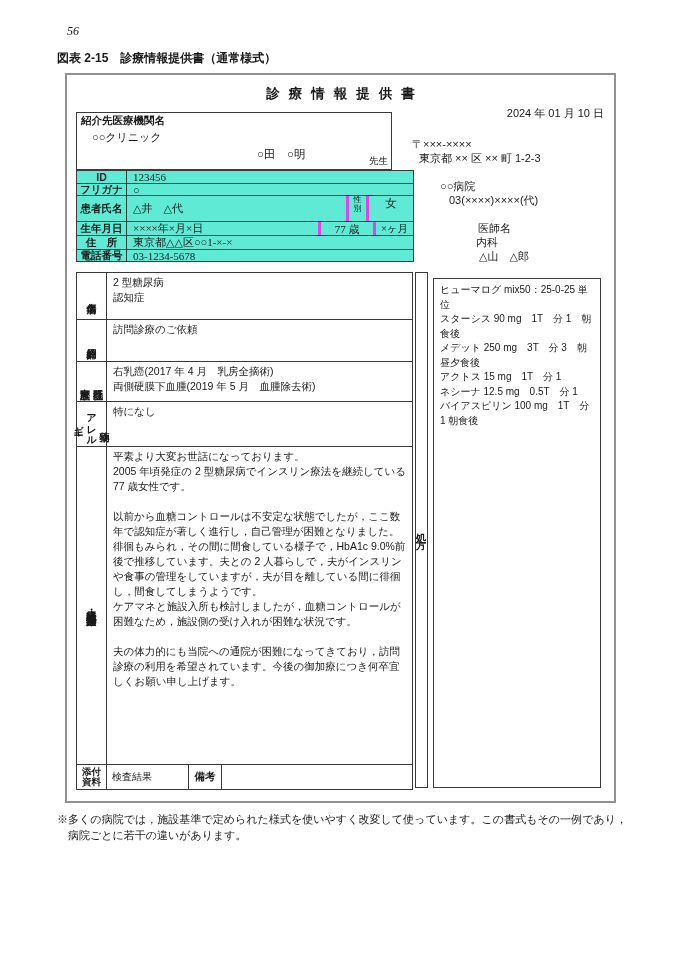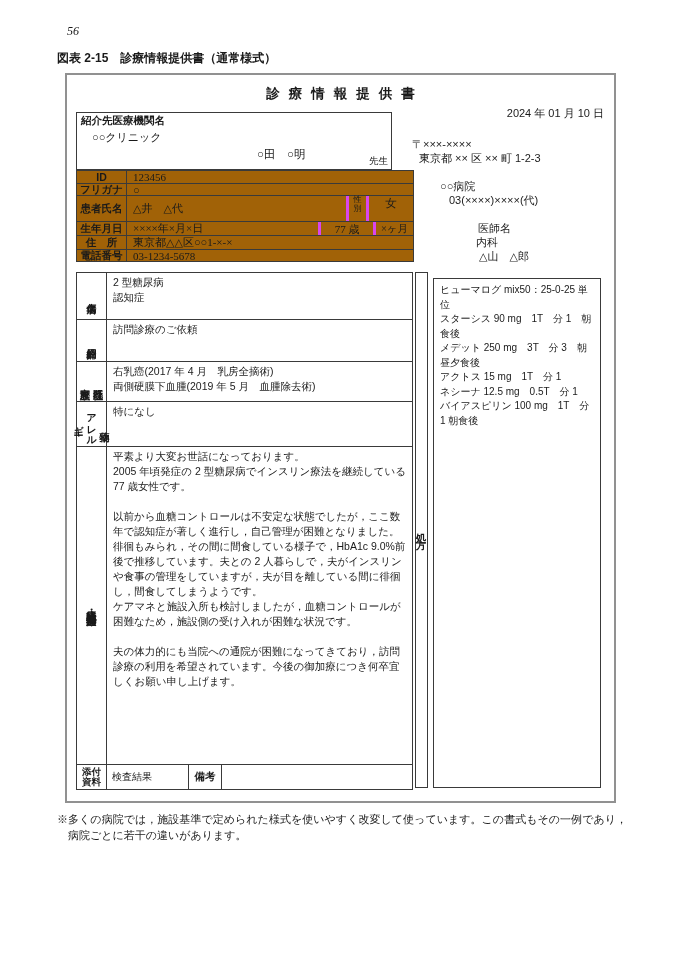--- a/index.html
+++ b/index.html
@@ -18,21 +18,21 @@
   .form-title{position:absolute;left:0;top:10px;width:100%;text-align:center;font-size:13.5px;font-weight:bold;letter-spacing:9px;text-indent:9px;}
   .form-date{position:absolute;right:10px;top:31px;font-size:11px;}
 
   .referral-box{position:absolute;left:9px;top:37px;width:316px;height:58px;border:1px solid #3a3a3a;box-sizing:border-box;}
   .rb-label{position:absolute;left:4px;top:1px;font-size:10.5px;font-weight:bold;}
   .rb-clinic{position:absolute;left:15px;top:17px;font-size:11px;}
   .rb-doctor{position:absolute;left:180px;top:34px;font-size:11.5px;}
   .rb-honorific{position:absolute;right:3px;bottom:1px;font-size:9.5px;}
 
   .patient-table{position:absolute;left:9px;top:95px;width:338px;}
-  .p-row{display:flex;border:1px solid #3a3a3a;margin-top:-1px;box-sizing:border-box;background:#a16207;}
+  .p-row{display:flex;border:1px solid #3a3a3a;margin-top:-1px;box-sizing:border-box;background:#5eead4;}
   .p-row:first-child{margin-top:0;}
   .p-label{width:50px;flex:0 0 50px;display:flex;align-items:center;justify-content:center;font-size:10.5px;font-weight:bold;border-right:1px solid #3a3a3a;box-sizing:border-box;}
   .p-value{flex:1;display:flex;align-items:center;padding-left:6px;font-family:"Liberation Serif","DejaVu Serif",serif;font-size:11px;}
   .p-cell{display:flex;align-items:flex-start;justify-content:center;border-left:3px solid #d946ef;box-sizing:border-box;}
   .cell-sexlbl{width:20px;flex:0 0 20px;}
   .cell-sexlbl span{display:block;width:12px;font-size:8px;line-height:8.5px;word-break:break-all;text-align:center;}
   .cell-sex{width:47px;flex:0 0 47px;font-size:11.5px;}
   .cell-age{width:55px;flex:0 0 55px;font-family:"Liberation Serif","DejaVu Serif",serif;font-size:11px;}
   .cell-months{width:40px;flex:0 0 40px;font-family:"Liberation Serif","DejaVu Serif",serif;font-size:10.5px;}
   .h14{height:14px;} .h13{height:13px;} .h27{height:27px;} .h15{height:15px;}

